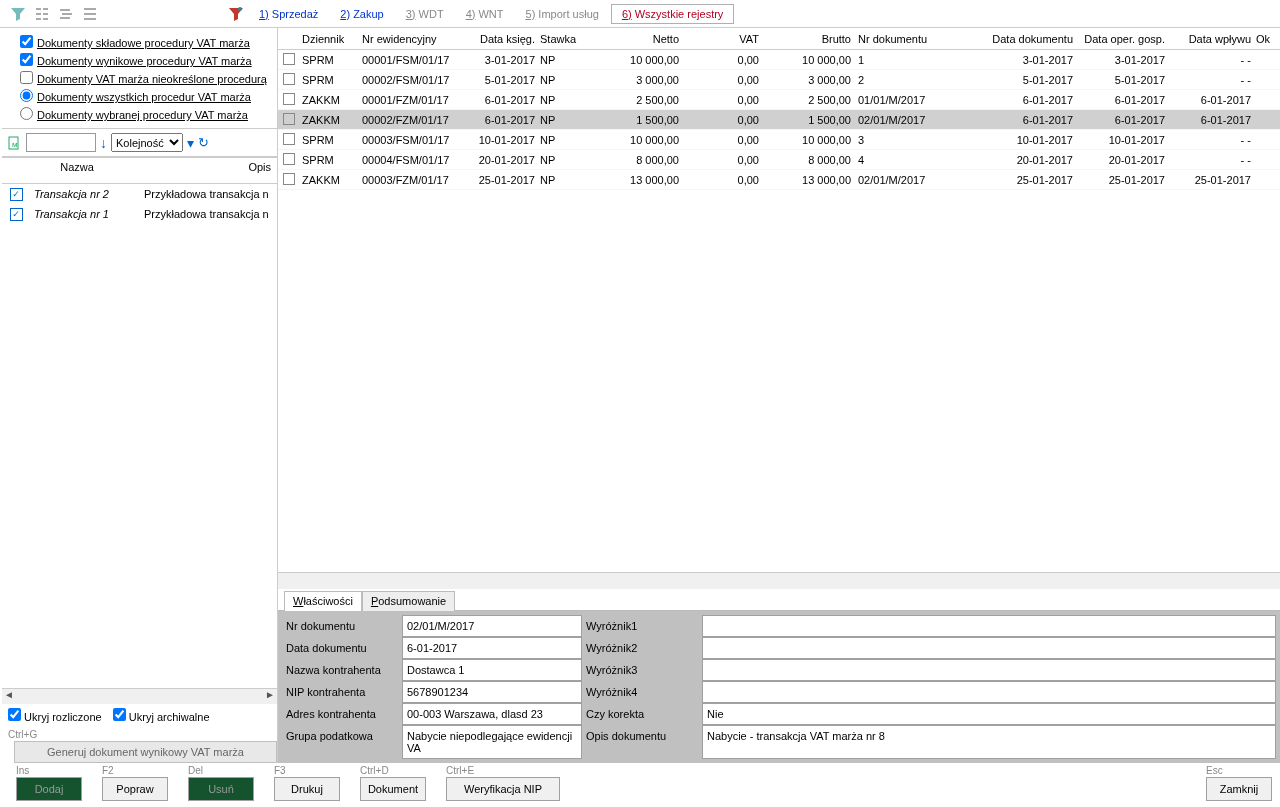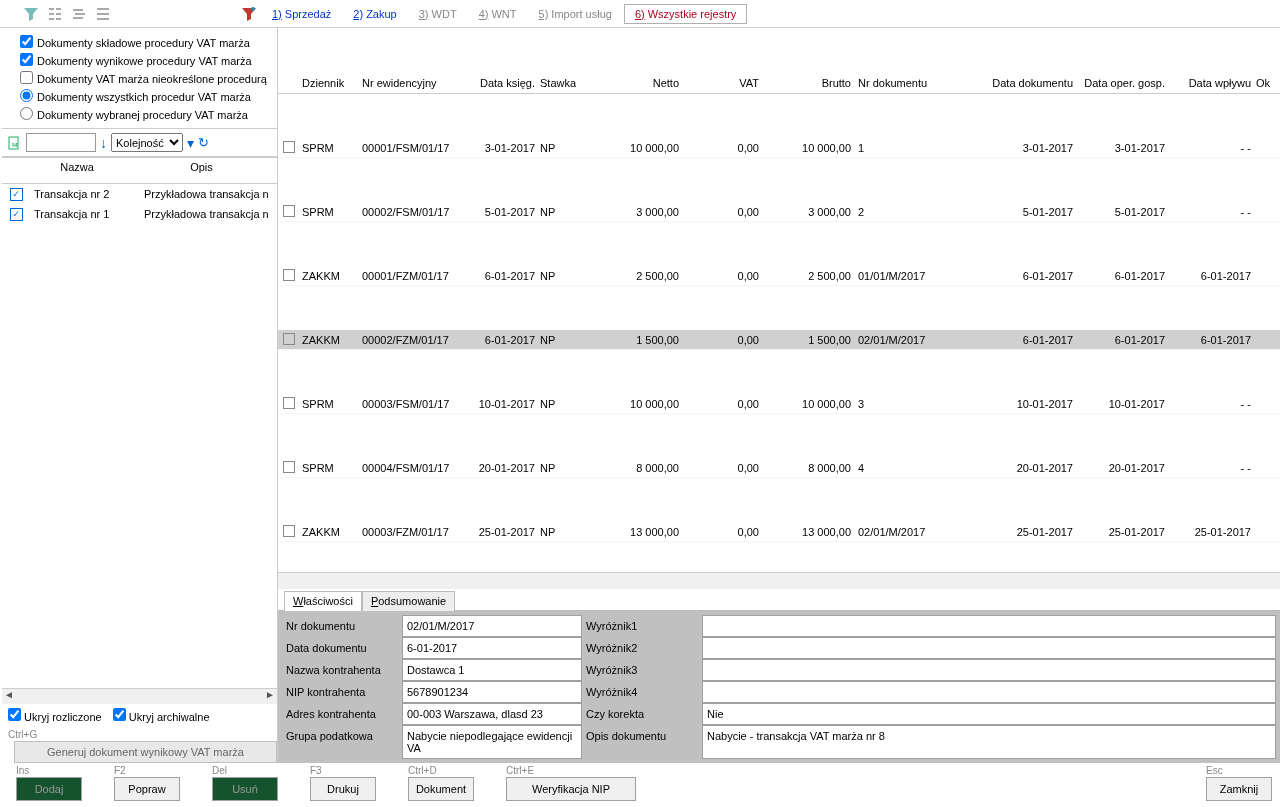--- a/index.html
+++ b/index.html
@@ -11,21 +11,21 @@
   width: 1280px;
   height: 807px;
   overflow: hidden;
   position: relative;
 }
 .toolbar-top {
   display: flex;
   align-items: center;
   height: 28px;
   border-bottom: 1px solid #ccc;
-  padding: 0 20px;
+  padding: 0 7px;
   gap: 2px;
 }
 .tb-icon {
   width: 22px; height: 22px; display:inline-flex; align-items:center; justify-content:center;
   color:#555;
 }
 .tb-spacer { width: 120px; }
 .tabs-row {
   display: flex; align-items: center; gap: 2px;
 }
@@ -45,21 +45,21 @@
 .sidebar {
   width: 278px;
   border-right: 1px solid #ccc;
   display:flex; flex-direction:column;
   overflow:hidden;
   padding: 2px 0 0 2px;
 }
 .filters {
   padding: 4px 6px 4px 18px;
 }
-.filters label { display:block; line-height:18px; cursor:pointer;}
+.filters label { display:block; line-height:18px; cursor:pointer;text-decoration:underline;}
 .filters input { margin-right:4px; position:relative; top:1px;}
 .search-row {
   display:flex; align-items:center; gap:2px;
   padding:4px;
   border-top:1px solid #ccc;
   border-bottom:1px solid #ccc;
 }
 .search-row .icon { width:18px; height:18px; display:inline-flex; align-items:center; justify-content:center; color:#2a6;}
 .search-row input.txt { width:70px; height:19px; border:1px solid #999; font-size:11px; padding:1px 2px;}
 .search-row .sort-btn { color:#0066cc; font-size:14px; padding:0 2px;}
@@ -68,46 +68,45 @@
 .sidegrid {
   flex:1;
   overflow:hidden;
   border-top:1px solid #ccc;
 }
 .sidegrid-head {
   display:flex; height:26px; background:#fff; border-bottom:1px solid #ccc;
 }
 .sgh1 { width:20px;}
 .sgh2 { flex:0 0 110px; text-align:center; line-height:18px;}
-.sgh3 { flex:1; text-align:center; padding-right:6px; line-height:18px;}
+.sgh3 { flex:1; text-align:right; padding-right:6px; line-height:18px;}
 .sidegrid-body { overflow:auto; height: 480px;}
 .sg-row { display:flex; height:20px; align-items:center; }
 .sg-row .c1{ width:28px; display:flex; justify-content:center;}
-.sg-row .c2{ flex:0 0 110px; padding-left:4px;}
+.sg-row .c2{ flex:0 0 110px; padding-left:4px;font-style:italic;}
 .sg-row .c3{ flex:1; padding-left:4px; white-space:nowrap; overflow:hidden;}
 .sg-check { width:13px; height:13px; border:1px solid #0066cc; display:inline-flex; align-items:center; justify-content:center; font-size:9px; color:#0066cc;}
 .side-scroll { height:16px; background:#f0f0f0; border-top:1px solid #ccc; display:flex; justify-content:space-between; padding:0 2px; color:#555; font-size:10px;}
 .side-bottom-checks {
   padding:4px 6px;
 }
 .side-bottom-checks label { margin-right:8px;}
 .shortcut-line { color:#888; font-size:10px; padding: 2px 6px 1px 6px;}
 .gen-btn {
   background:#e8e8e8; border:1px solid #bfbfbf;
   padding:4px 8px; font-size:11px; cursor:pointer;
   margin-left:12px;
   color:#666;
 }
 .right-pane {
   flex:1; display:flex; flex-direction:column; overflow:hidden;
 }
 .grid-wrap { flex:1; overflow:hidden; display:flex; flex-direction:column;}
 .grid-head, .grid-row {
   display:flex;
-  margin-top:44px;
 }
 .grid-head { height:22px; border-bottom:1px solid #ccc; background:#fff; align-items:center;}
 .grid-head div, .grid-row div { overflow:hidden; white-space:nowrap;}
 .col-cb{width:22px; text-align:center;}
 .col-dz{width:60px; padding-left:2px;}
 .col-nr{width:100px; padding-left:2px;}
 .col-dk{width:78px; text-align:right; padding-right:3px;}
 .col-st{width:52px; padding-left:2px;}
 .col-ne{width:92px; text-align:right; padding-right:3px;}
 .col-va{width:80px; text-align:right; padding-right:3px;}
@@ -139,23 +138,23 @@
   display:grid;
   grid-template-columns: 120px 180px 120px 1fr;
   gap:0;
 }
 .dg-label { background:#c0c0c0; padding:5px 4px; font-size:11px;}
 .dg-value { background:#fff; border:1px solid #a0a0a0; padding:4px; font-size:11px; min-height:22px;}
 .footer {
   position:absolute; left:0; right:0; bottom:0;
   height:44px; padding:2px 8px 4px 16px;
 }
-.foot-row { display:flex; gap:32px; align-items:flex-end;}
+.foot-row { display:flex; gap:20px; align-items:flex-end;}
 .foot-col { display:flex; flex-direction:column; width:66px;}
-.foot-col.wide { width:130px;}
+.foot-col.wide { width:114px;}
 .foot-col .hint { color:#888; font-size:10px; line-height:12px;}
 .foot-btn { height:24px; background:#f0f0f0; border:1px solid #a0a0a0; font-size:11px; cursor:pointer;}
 .foot-btn:disabled { color:#999; background:#14532d;}
 .foot-spacer { flex:1; }
 svg { display:block;}
 </style>
 </head>
 <body>
 
 <div class="toolbar-top">

